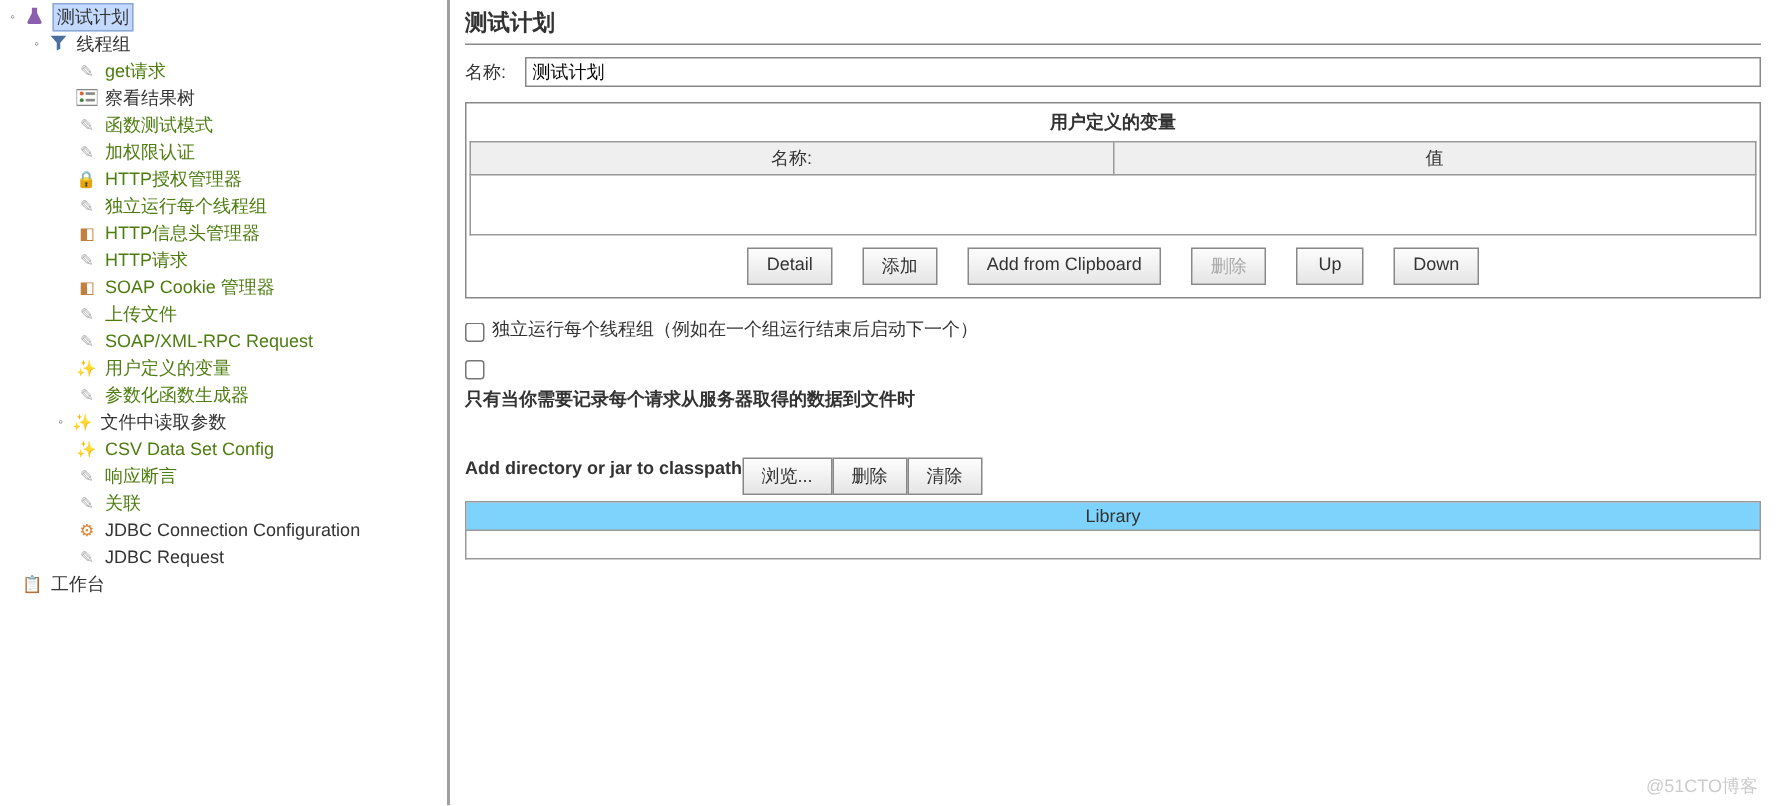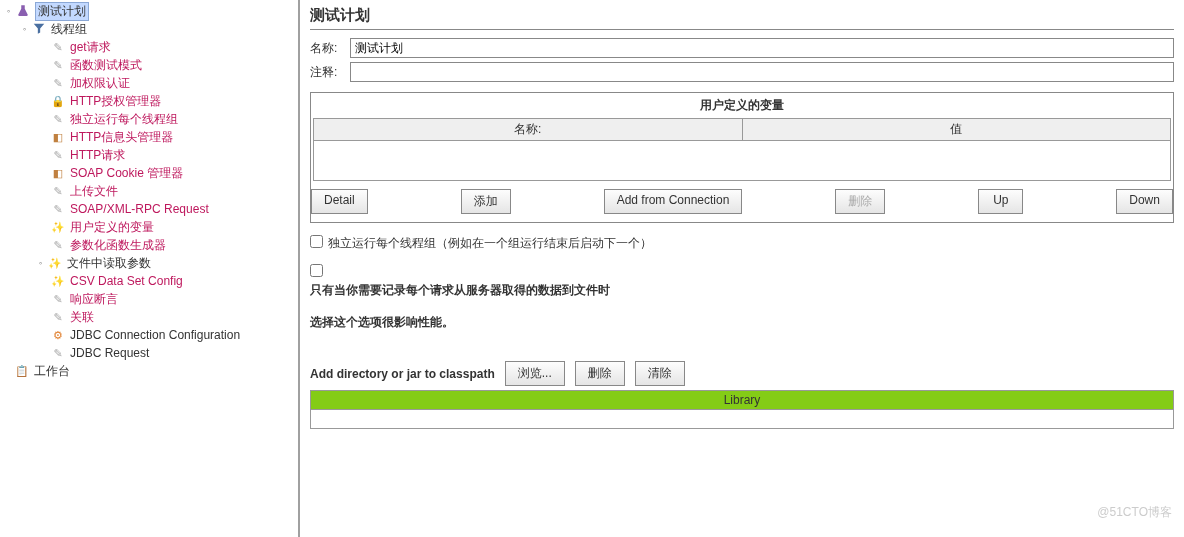--- a/index.html
+++ b/index.html
@@ -46,21 +46,21 @@
       align-items: center; justify-content: center;
       margin-right: 4px;
       font-size: 11px;
     }
     .tree-label { color: #333; }
     .tree-selected {
       background: #c3d9ff;
       border: 1px solid #8ba8d6;
       padding: 0 2px;
     }
-    .gray-text { color: #be185d; }
+    .gray-text { color: #4d7c0f; }
     .dark-text { color: #333; }
     
     .flask-purple { color: #8a5fb0; }
     .funnel-blue { color: #3b5fa0; }
     .pencil-gray { color: #aaa; }
     .tree-green { color: #3a8a3a; }
     .lock-gray { color: #999; }
     .cookie-brown { color: #c08040; }
     .wand-gray { color: #aaa; }
     .jdbc-orange { color: #e08030; }
@@ -121,79 +121,77 @@
       height: 18px;
     }
     .var-table-body {
       height: 40px;
       border: 1px solid #999;
       border-top: none;
       margin: 0 2px;
     }
     .btn-row {
       display: flex;
-      justify-content: space-between;
+      justify-content: center;
       gap: 20px;
       margin-top: 8px;
     }
     .btn {
       border: 1px solid #888;
       background: linear-gradient(#fdfdfd, #e5e5e5);
       padding: 3px 12px;
       font-size: 12px;
       cursor: pointer;
       min-width: 45px;
       text-align: center;
     }
     .btn.disabled {
       color: #aaa;
       cursor: default;
     }
     .checkbox-row {
       display: flex;
-      align-items: flex-start;
+      align-items: flex-end;
       margin-top: 12px;
       margin-bottom: 2px;
     }
     .checkbox-row input { margin-right: 5px; }
     .info-text {
       margin-top: 4px;
       line-height: 1.5;
       font-weight: bold;
     }
     .classpath-row {
       display: flex;
-      align-items: center;
-      gap: 10px;
       margin-top: 30px;
     }
     .classpath-label { font-weight: bold; }
     .lib-table {
       width: 100%;
       border-collapse: collapse;
       border: 1px solid #999;
       margin-top: 4px;
     }
     .lib-table th {
       border: 1px solid #999;
-      background: #84cc16;
+      background: #7dd3fc;
       font-weight: normal;
       padding: 2px;
     }
     .lib-table td {
       border: 1px solid #999;
       padding: 2px 4px;
       height: 16px;
     }
     .lib-highlight {
       border: 1px solid #d02020 !important;
     }
     .watermark {
       position: absolute;
-      bottom: 16px;
+      bottom: 4px;
       right: 12px;
       color: #ccc;
       font-size: 12px;
     }
   </style>
 </head>
 <body>
 
 <div class="tree-panel">
   <div class="tree-node">
@@ -217,20 +215,33 @@
     <span class="tree-label dark-text">线程组</span>
   </div>
 
   <div class="tree-node">
       <span class="tree-indent" style="width:50px"></span>
       <span class="tree-icon pencil-gray">✎</span>
       <span class="tree-label gray-text">get请求</span>
     </div>
   <div class="tree-node">
       <span class="tree-indent" style="width:50px"></span>
+      <span class="tree-icon tree-green">
+        <svg width="14" height="12" viewBox="0 0 16 12">
+          <rect x="0" y="0" width="16" height="12" fill="#fff" stroke="#888"></rect>
+          <circle cx="4" cy="3" r="1.5" fill="#e06030"></circle>
+          <circle cx="4" cy="8" r="1.5" fill="#3a8a3a"></circle>
+          <rect x="7" y="2" width="7" height="2" fill="#888"></rect>
+          <rect x="7" y="7" width="7" height="2" fill="#888"></rect>
+        </svg>
+      </span>
+      <span class="tree-label dark-text">察看结果树</span>
+    </div>
+  <div class="tree-node">
+      <span class="tree-indent" style="width:50px"></span>
       <span class="tree-icon pencil-gray">✎</span>
       <span class="tree-label gray-text">函数测试模式</span>
     </div>
   <div class="tree-node">
       <span class="tree-indent" style="width:50px"></span>
       <span class="tree-icon pencil-gray">✎</span>
       <span class="tree-label gray-text">加权限认证</span>
     </div>
   <div class="tree-node">
       <span class="tree-indent" style="width:50px"></span>
@@ -315,57 +326,52 @@
     <span class="tree-label dark-text">工作台</span>
   </div>
 </div>
 
 <div class="main-panel">
   <div class="panel-title">测试计划</div>
 
   <div class="form-row">
     <span class="form-label">名称:</span>
     <input class="form-input" value="测试计划" style="">
-  </div>
-  <div class="form-row">
-    <span class="form-label">注释:</span>
-    <input class="form-input" value="" style="">
   </div>
 
   <div class="section-box">
     <div class="section-title">用户定义的变量</div>
     <table class="var-table">
       <thead>
         <tr>
           <th style="width:50%">名称:</th>
           <th style="width:50%">值</th>
         </tr>
       </thead>
     </table>
     <div class="var-table-body"></div>
     <div class="btn-row">
       <div class="btn">Detail</div>
       <div class="btn">添加</div>
-      <div class="btn">Add from Connection</div>
+      <div class="btn">Add from Clipboard</div>
       <div class="btn disabled">删除</div>
       <div class="btn">Up</div>
       <div class="btn">Down</div>
     </div>
   </div>
 
   <div class="checkbox-row">
     <input type="checkbox" style="">
     <span>独立运行每个线程组（例如在一个组运行结束后启动下一个）</span>
   </div>
   <div class="checkbox-row">
     <input type="checkbox" style="">
   </div>
 
   <div class="info-text">只有当你需要记录每个请求从服务器取得的数据到文件时</div>
-  <div class="info-text" style="margin-top:14px">选择这个选项很影响性能。</div>
 
   <div class="classpath-row">
     <span class="classpath-label">Add directory or jar to classpath</span>
     <div class="btn">浏览...</div>
     <div class="btn">删除</div>
     <div class="btn">清除</div>
   </div>
 
   <table class="lib-table">
     <thead>

